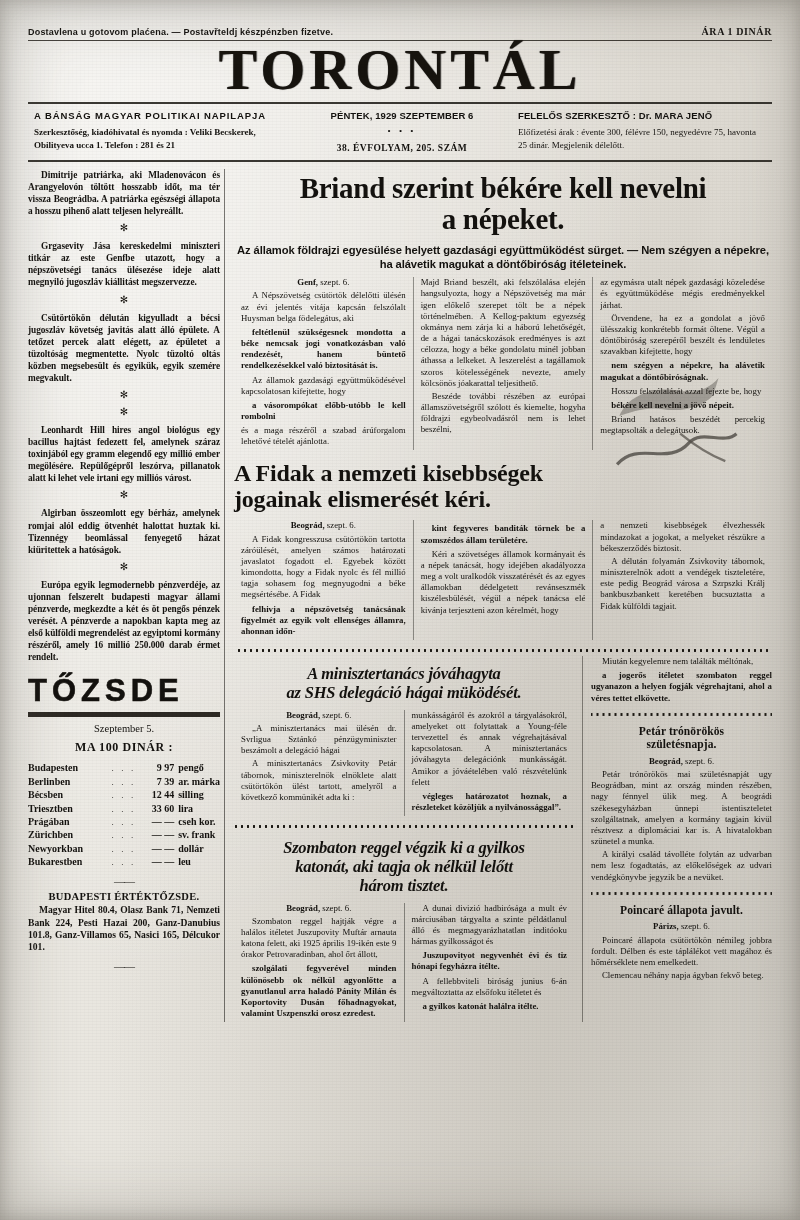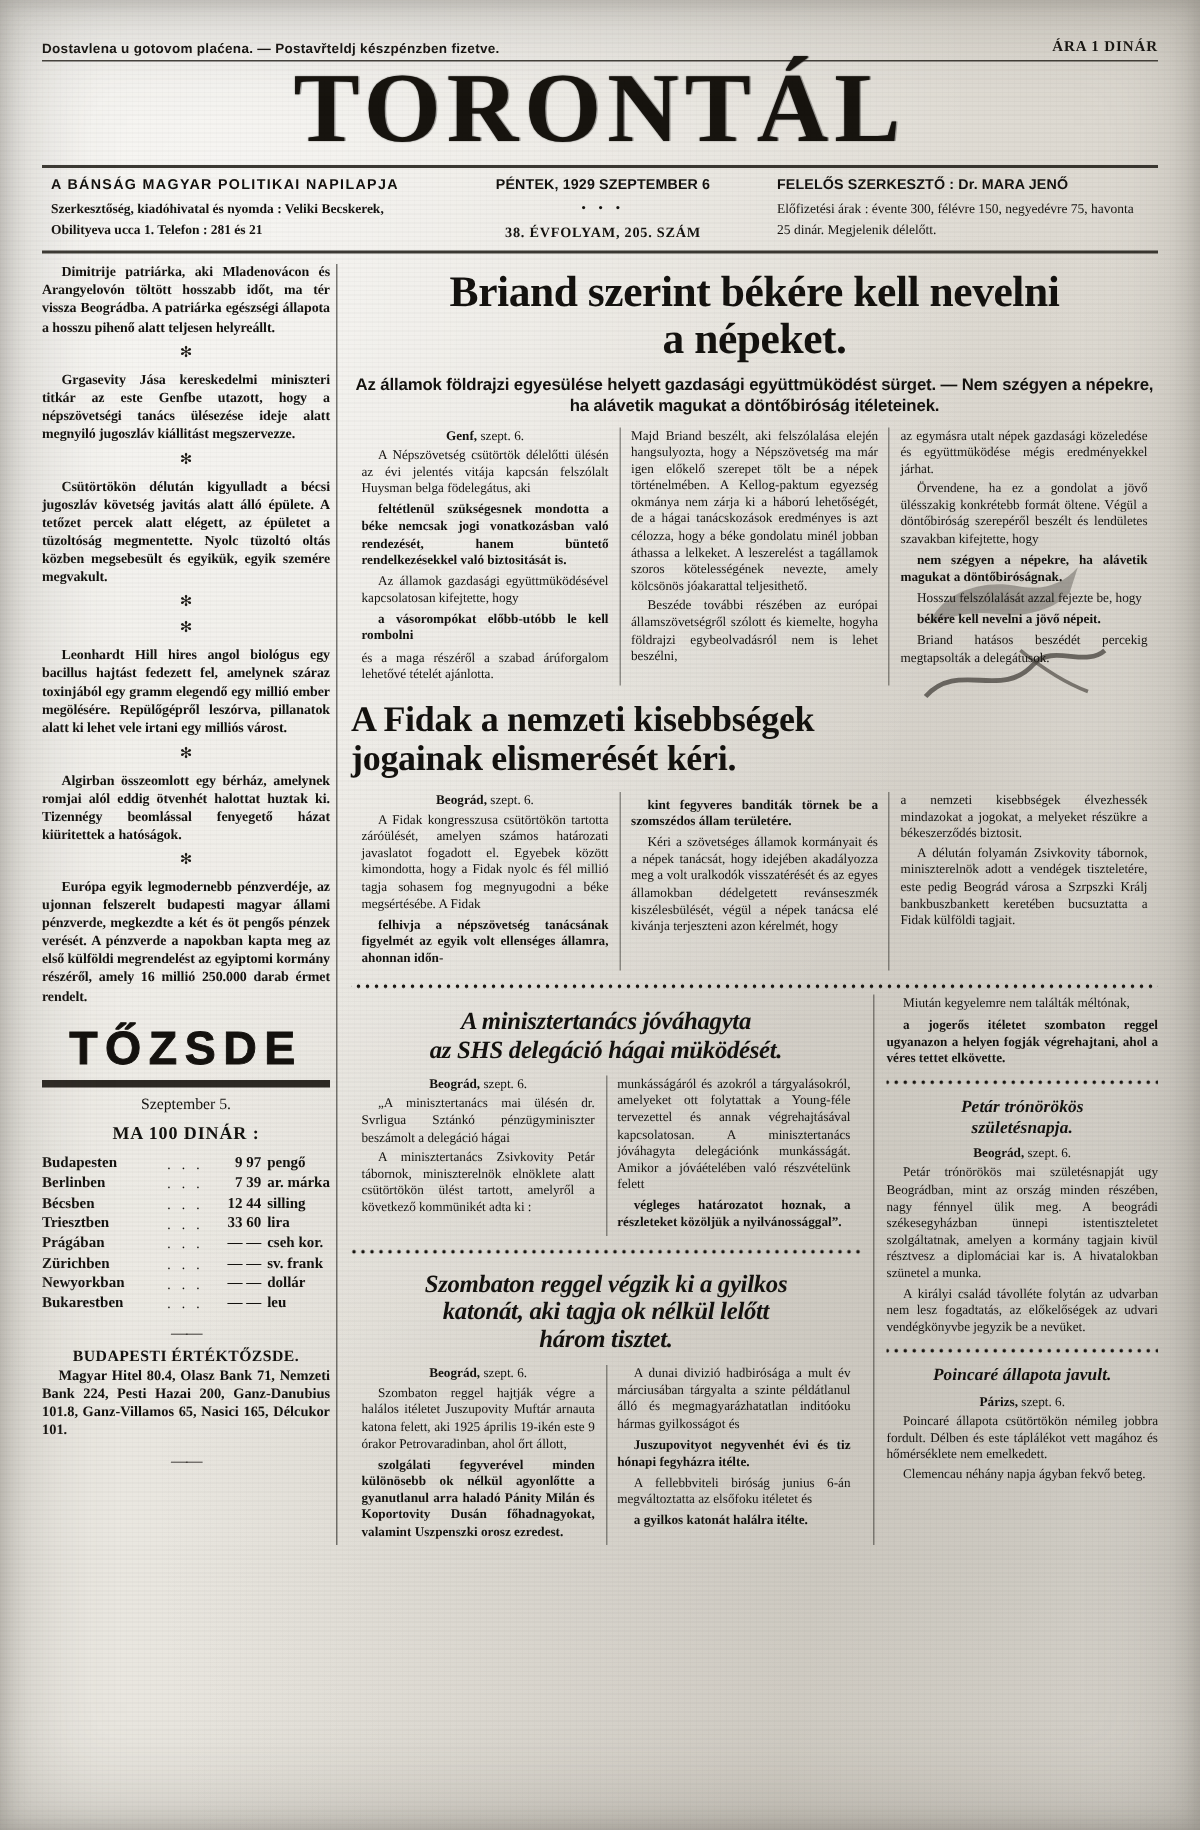--- a/index.html
+++ b/index.html
@@ -25,21 +25,21 @@
   
   .topstrip{display:flex;justify-content:space-between;align-items:flex-end;
     font-size:9.5px;font-weight:bold;letter-spacing:.2px;padding-bottom:3px;}
   .topstrip .l{font-family:"Liberation Sans",sans-serif;font-size:9px;}
   .topstrip .r{font-family:"Liberation Serif",serif;font-size:10px;letter-spacing:.6px;}
 
   
   .masthead{text-align:center;line-height:.92;margin:2px 0 0;}
   .masthead .title{
     font-family:"Liberation Serif",serif;font-weight:bold;
-    font-size:66px;letter-spacing:4px;
+    font-size:58px;letter-spacing:4px;
     color:#17140f;
     text-shadow:0 0 1px rgba(0,0,0,.55), 1px 0 0 rgba(0,0,0,.25);
   }
   .mast-rule{height:2px;background:#1a1712;margin:6px 0 0;opacity:.85;}
 
   
   .infobar{display:flex;margin-top:5px;font-size:9.5px;line-height:1.45;}
   .infobar .ib{padding:0 6px;}
   .infobar .ib1{width:252px;}
   .infobar .ib2{width:208px;text-align:center;}
@@ -79,30 +79,30 @@
   p.b{margin:3px 0 3px;text-indent:11px;font-weight:bold;}
   p.nb{margin:0 0 2px;text-indent:0;}
   .dl{text-align:center;margin:0 0 2px;font-size:8.8px;}
   .dl b{font-weight:bold;}
 
   
   h2.sec{font-family:"Liberation Serif",serif;font-weight:bold;font-size:24px;
     line-height:1.1;text-align:left;margin:10px 0 8px;letter-spacing:-.2px;}
   h2.ital{font-family:"Liberation Serif",serif;font-style:italic;font-weight:bold;
     font-size:16.5px;line-height:1.14;text-align:center;margin:9px 0 7px;letter-spacing:-.2px;}
-  h3.small{font-family:"Liberation Serif",serif;font-style:italic;font-weight:bold;
+  h3.small{font-family:"Liberation Serif",serif;font-weight:bold;
     font-size:11.5px;line-height:1.18;text-align:center;margin:7px 0 4px;letter-spacing:.1px;}
 
   .dotrule{height:7px;margin:7px 0 2px;
     background-image:radial-gradient(circle, #1a1712 1.1px, rgba(0,0,0,0) 1.4px);
     background-size:6px 7px;background-repeat:repeat-x;background-position:center;}
 
   
   .tozsde{font-family:"Liberation Sans",sans-serif;font-weight:bold;
-    font-size:31px;letter-spacing:5px;text-align:center;margin:10px 0 0;
+    font-size:31px;letter-spacing:5px;margin:10px 0 0;
     -webkit-text-stroke:.6px #15120e;}
   .tozbar{height:5px;background:#18150f;margin:3px 0 6px;opacity:.9;}
   .tdate{text-align:center;font-size:10.5px;margin:4px 0 6px;}
   .tma{text-align:center;font-weight:bold;font-size:12px;letter-spacing:.6px;margin:0 0 6px;}
   table.fx{width:100%;border-collapse:collapse;font-size:10px;font-weight:bold;}
   table.fx td{padding:1.2px 0;vertical-align:bottom;white-space:nowrap;}
   table.fx td.city{width:44%;}
   table.fx td.dots{letter-spacing:2.6px;font-size:9px;width:18%;font-weight:normal;}
   table.fx td.val{text-align:right;width:17%;padding-right:4px;}
   table.fx td.cur{width:21%;}

